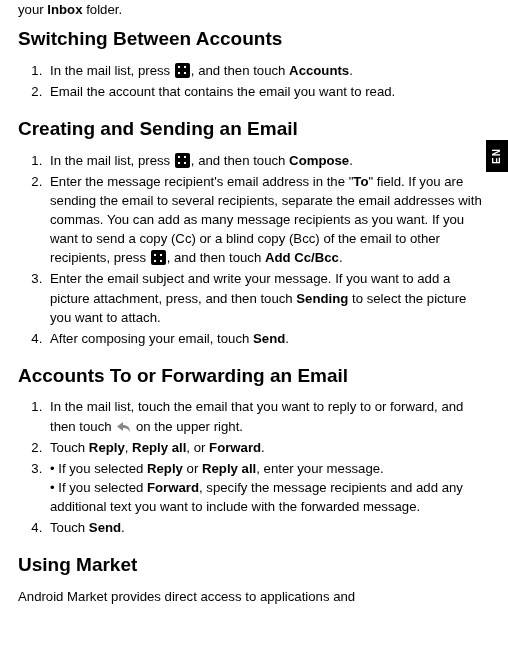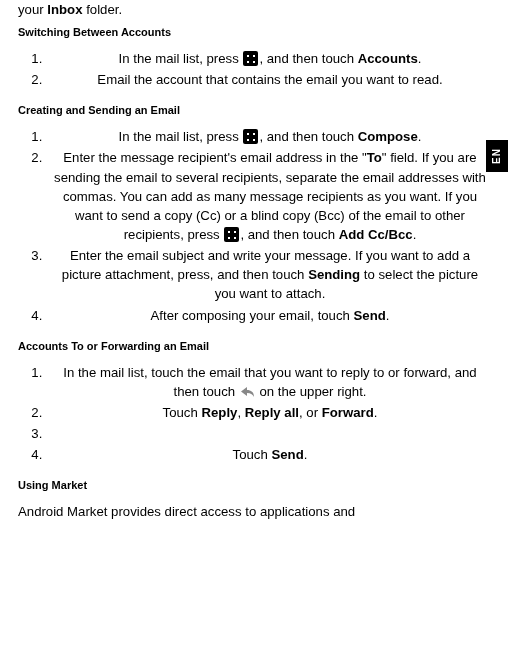--- a/index.html
+++ b/index.html
@@ -24,28 +24,27 @@
     font-size: 10px;
     letter-spacing: 1px;
     padding: 8px 4px;
     writing-mode: sideways-lr;
     text-orientation: mixed;
     font-weight: bold;
   }
   .intro { margin-bottom: 4px; }
   .section-heading {
     font-weight: bold;
-    font-size: 11px;
+    font-size: 19px;
     margin: 6px 0 8px 0;
   }
   ol.steps {
     list-style: decimal;
     padding-left: 28px;
     margin: 4px 0 14px 0;
-    text-align: center;
   }
   ol.steps > li {
     margin-bottom: 2px;
     padding-left: 4px;
   }
   .b { font-weight: bold; }
   .icon-menu {
     display: inline-block;
     width: 15px; height: 15px;
     background: #000;
@@ -113,20 +112,26 @@
 <ol class="steps">
   <li>
     <span>In the mail list, touch the email that you want to reply to or forward, and then touch </span><span class="icon-reply"><svg width="15" height="13" viewBox="0 0 15 13">
           <path d="M7 2 L1 6.5 L7 11 L7 8 C11 8 13 10 14 12 C14 7 11 5 7 5 Z" fill="#888"></path>
         </svg></span><span> on the upper right.</span>
   </li>
   <li>
     <span>Touch </span><span class="b">Reply</span><span>, </span><span class="b">Reply all</span><span>, or </span><span class="b">Forward</span><span>.</span>
   </li>
   <li>
+    <div class="bullet-line">
+      <span>• If you selected </span><span class="b">Reply</span><span> or </span><span class="b">Reply all</span><span>, enter your message.</span>
+    </div>
+    <div class="bullet-line">
+      <span>• If you selected </span><span class="b">Forward</span><span>, specify the message recipients and add any additional text you want to include with the forwarded message.</span>
+    </div>
   </li>
   <li>
     <span>Touch </span><span class="b">Send</span><span>.</span>
   </li>
 </ol>
 
 <div class="section-heading">Using Market</div>
 <p class="outro">Android Market provides direct access to applications and</p>
 
 </body></html>

